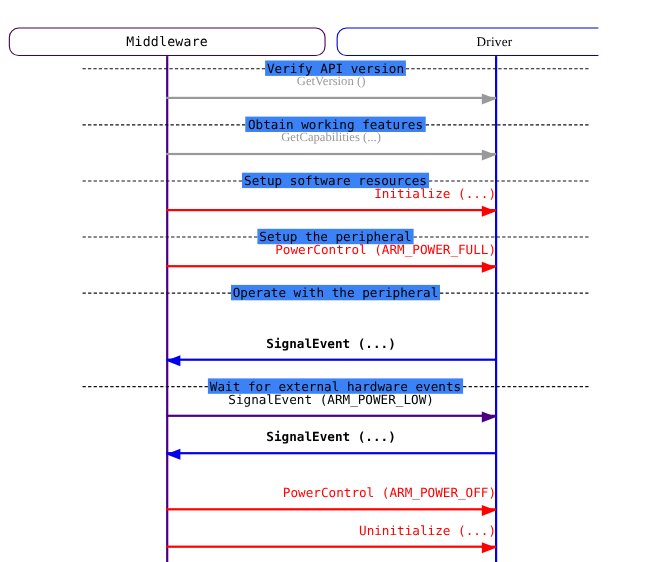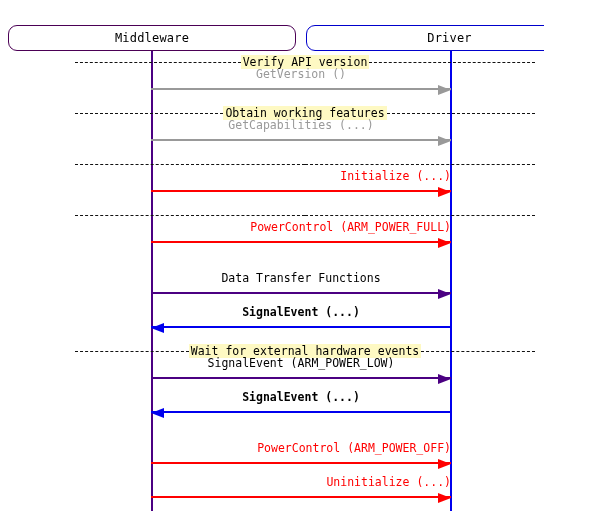--- a/index.html
+++ b/index.html
@@ -38,20 +38,21 @@
   }
   #participant-middleware {
     left: 8px;
     width: 288px;
     border: 1.6px solid #4b0055;
   }
   #participant-driver {
     left: 306px;
     width: 287px;
     border: 1.6px solid #0000cc;
+    font-family: Liberation Serif, serif;
   }
 
   
   .lifeline {
     position: absolute;
     top: 51px;
     bottom: 0;
     width: 1.6px;
   }
   #lifeline-middleware {
@@ -75,21 +76,21 @@
   }
   .section-sep .dash {
     flex: 1 1 auto;
     height: 0;
     border-top: 1.4px dashed #111111;
   }
   .section-sep .sec-label {
     flex: 0 0 auto;
     font-size: 11.5px;
     color: #000000;
-    background: #fef9c3;
+    background: #3b82f6;
     padding: 0 2px;
     white-space: nowrap;
     line-height: 14px;
   }
 
   
   .message {
     position: absolute;
     left: 151px;
     width: 300px;
@@ -126,21 +127,21 @@
     border-left-style: solid;
   }
   .message.to-left .msg-head {
     left: 0;
     border-right-width: 13px;
     border-right-style: solid;
   }
 
   
   .c-gray   .msg-line { background: #999999; }
-  .c-gray   .msg-label { color: #999999; }
+  .c-gray   .msg-label { color: #999999; font-family: Liberation Serif, serif; }
   .c-gray.to-right .msg-head { border-left-color: #999999; }
 
   .c-red    .msg-line { background: #ff0000; }
   .c-red    .msg-label { color: #ff0000; text-align: right; }
   .c-red.to-right .msg-head { border-left-color: #ff0000; }
 
   .c-violet .msg-line { background: #4b0082; }
   .c-violet .msg-label { color: #000000; }
   .c-violet.to-right .msg-head { border-left-color: #4b0082; }
 
@@ -181,42 +182,44 @@
     <span class="dash"></span>
   </div>
   <div class="message to-right c-gray" style="top:113px">
     <span class="msg-label">GetCapabilities (...)</span>
     <span class="msg-line"></span>
     <span class="msg-head"></span>
   </div>
 
   <div class="section-sep" style="top:157px">
     <span class="dash"></span>
+    <span class="sec-label">Setup software resources</span>
     <span class="dash"></span>
   </div>
   <div class="message to-right c-red" style="top:164px">
     <span class="msg-label">Initialize (...)</span>
     <span class="msg-line"></span>
     <span class="msg-head"></span>
   </div>
 
   <div class="section-sep" style="top:208px">
     <span class="dash"></span>
+    <span class="sec-label">Setup the peripheral</span>
     <span class="dash"></span>
   </div>
   <div class="message to-right c-red" style="top:215px">
     <span class="msg-label">PowerControl (ARM_POWER_FULL)</span>
     <span class="msg-line"></span>
     <span class="msg-head"></span>
   </div>
 
-  <div class="message to-right c-violet" style="top:266px">
-    <span class="msg-label">Data Transfer Functions</span>
-    <span class="msg-line"></span>
-    <span class="msg-head"></span>
+  <div class="section-sep" style="top:259px">
+    <span class="dash"></span>
+    <span class="sec-label">Operate with the peripheral</span>
+    <span class="dash"></span>
   </div>
   <div class="message to-left c-blue" style="top:300px">
     <span class="msg-label">SignalEvent (...)</span>
     <span class="msg-line"></span>
     <span class="msg-head"></span>
   </div>
 
   <div class="section-sep" style="top:344px">
     <span class="dash"></span>
     <span class="sec-label">Wait for external hardware events</span>

